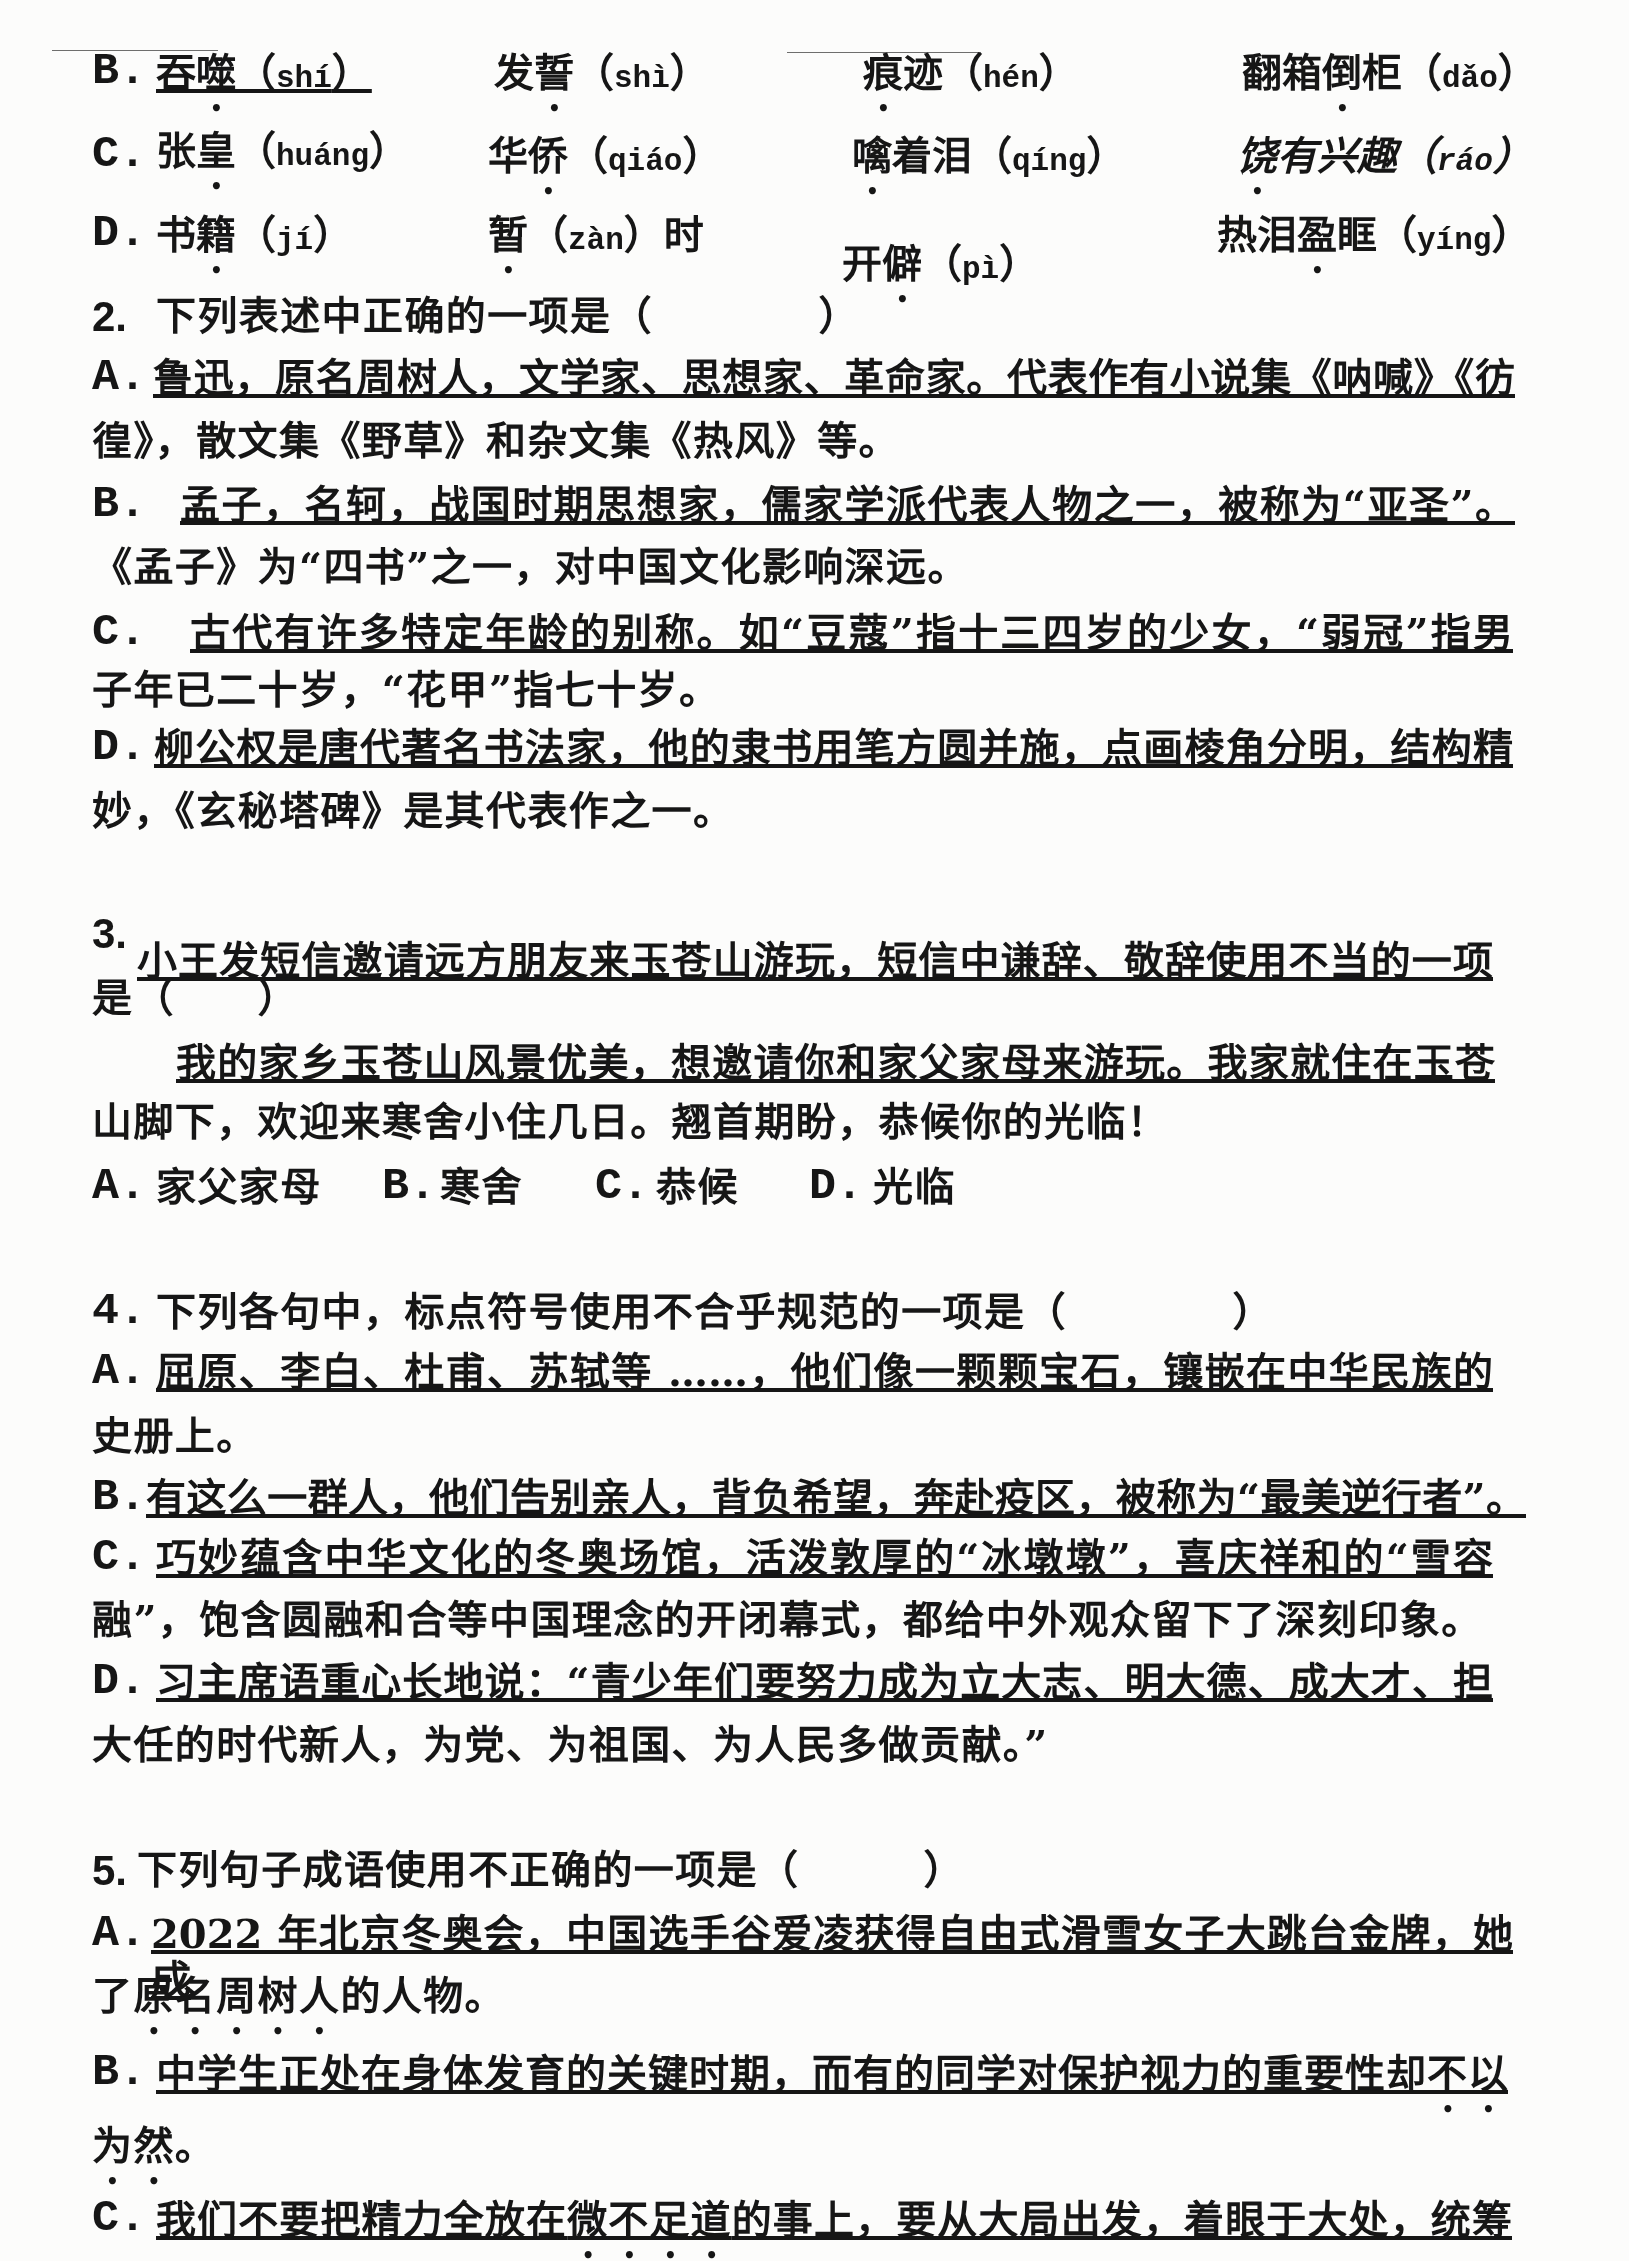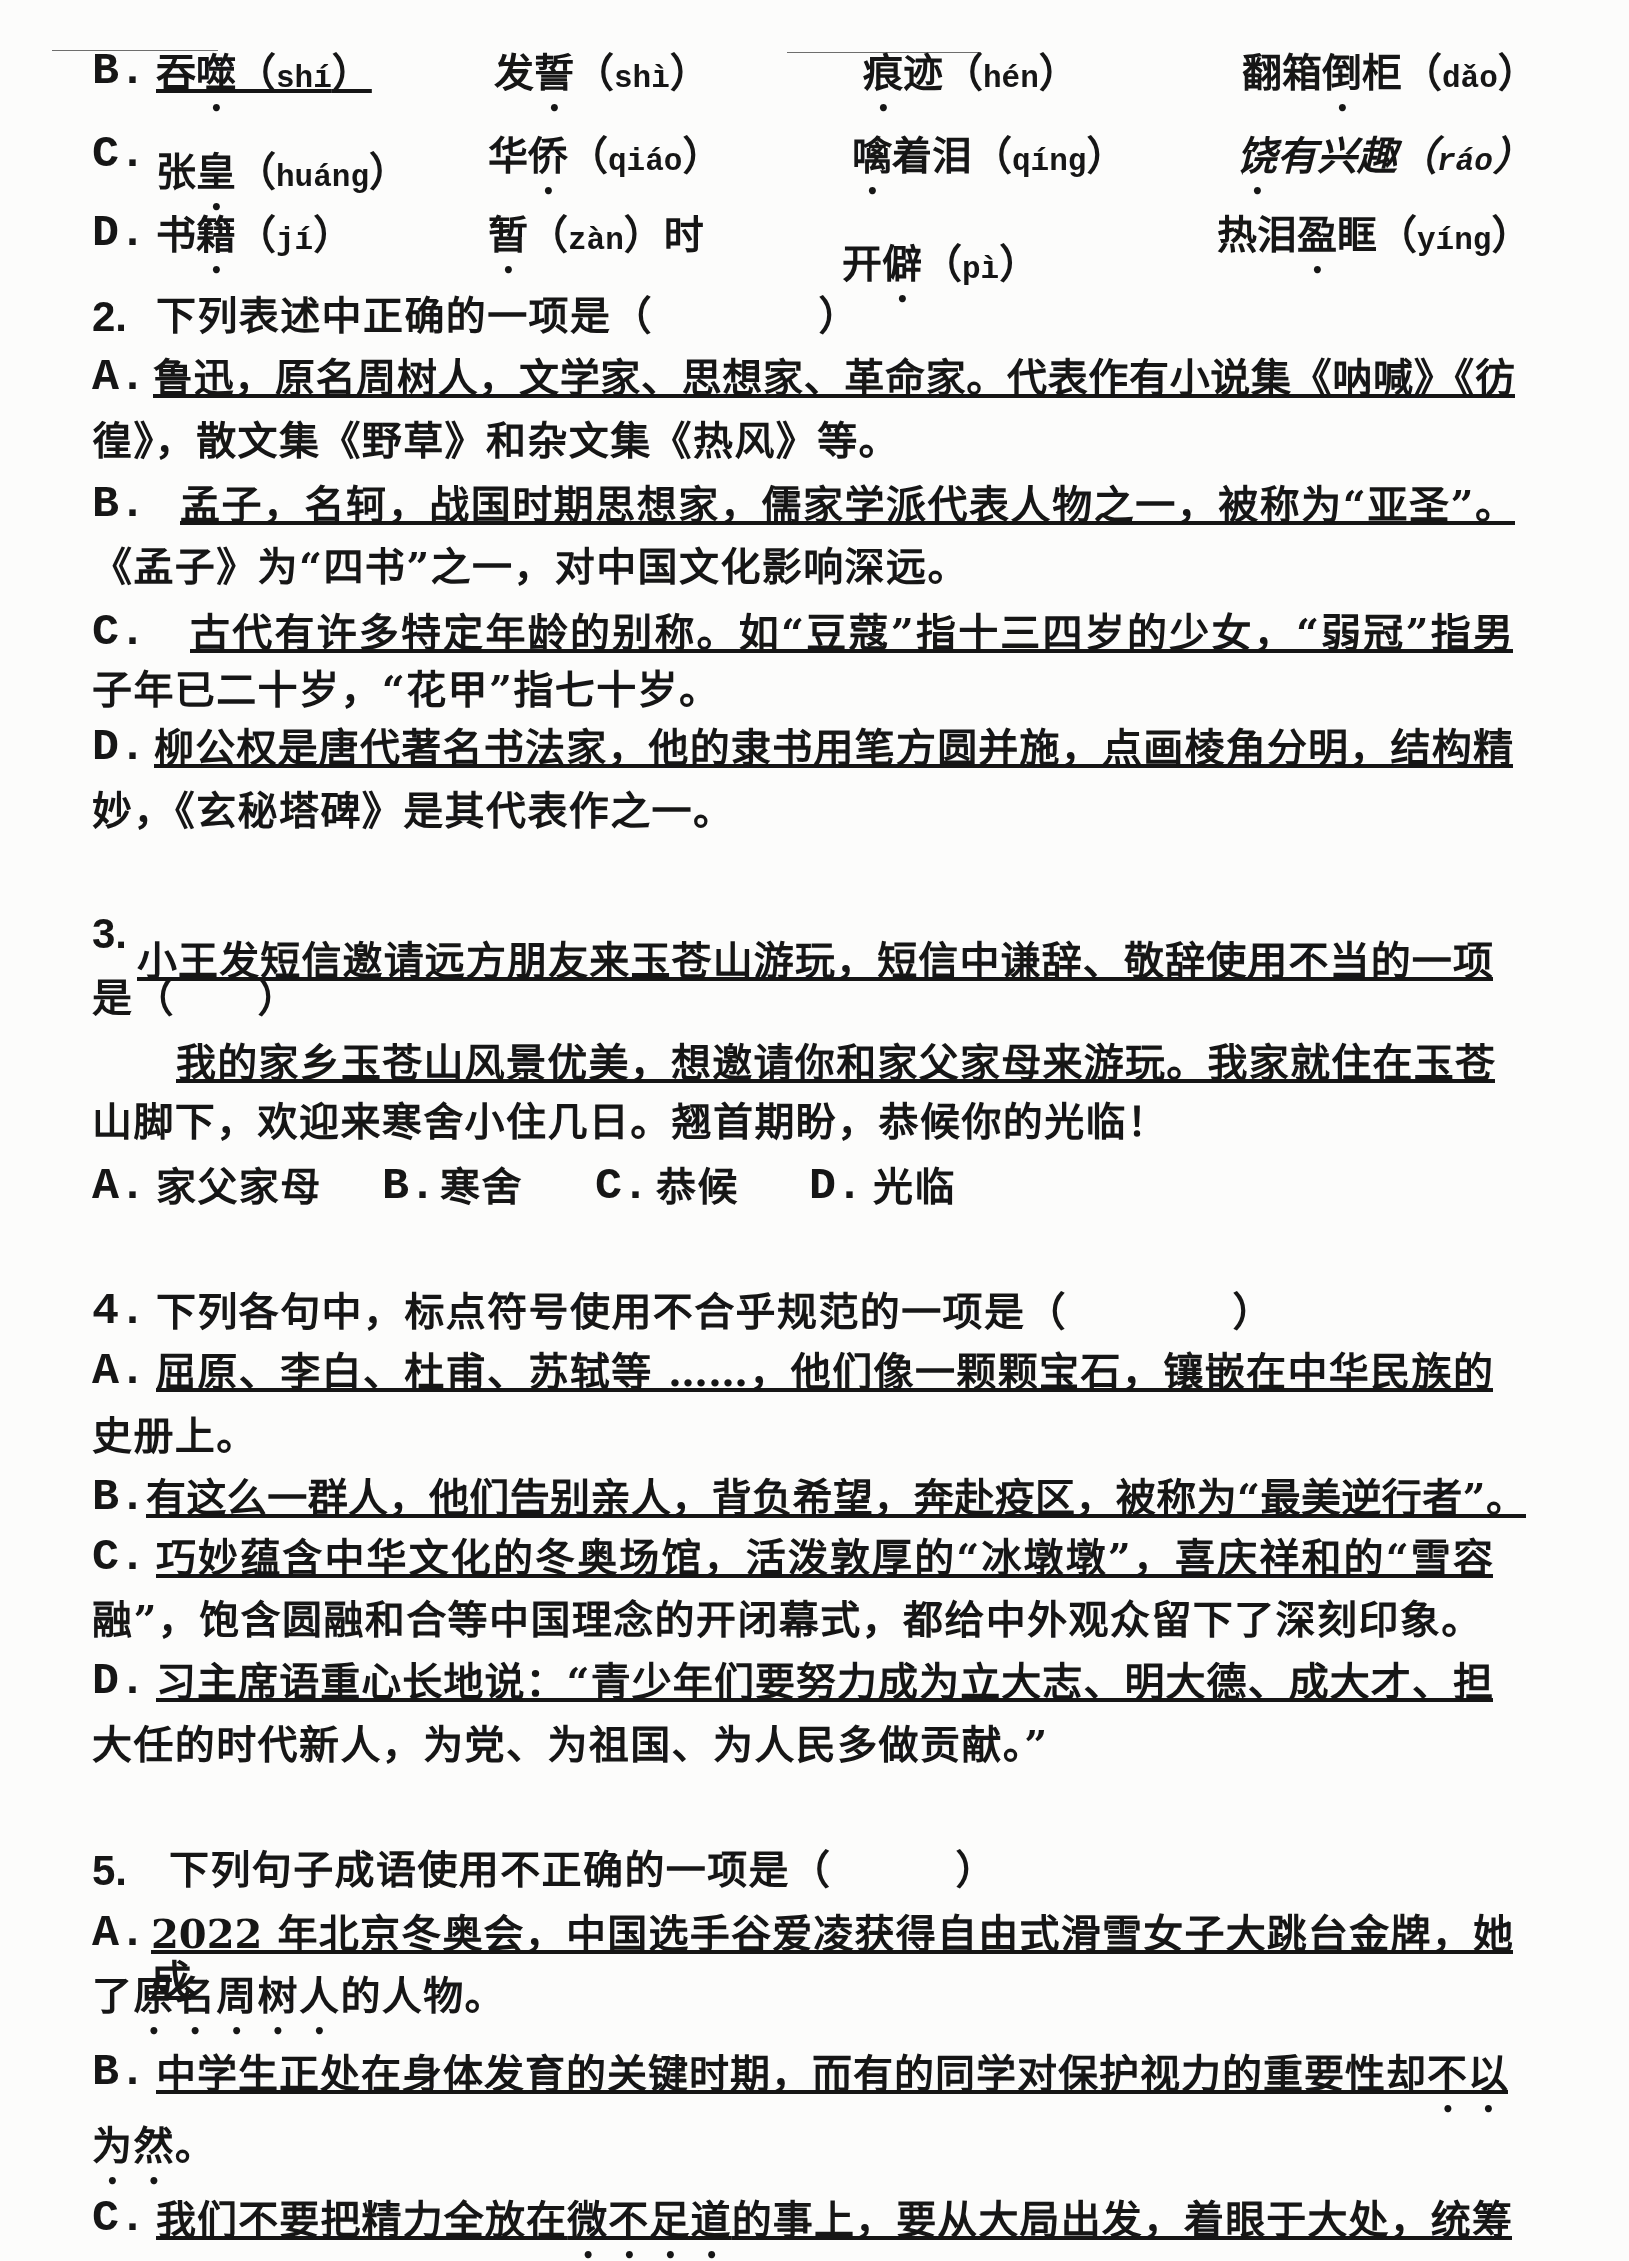--- a/index.html
+++ b/index.html
@@ -68,21 +68,21 @@
 
   <section>
 
     <div class="lbl" style="left:92px;top:49px;">B.</div>
     <div class="q1" style="left:156px;top:49px;text-decoration:underline;"><span>吞</span><span class="em">噬</span><span></span><span>（</span><span class="py">shí</span><span>）</span><span></span></div>
     <div class="q1" style="left:494px;top:49px;"><span>发</span><span class="em">誓</span><span></span><span>（</span><span class="py">shì</span><span>）</span><span></span></div>
     <div class="q1" style="left:863px;top:49px;"><span></span><span class="em">痕</span><span>迹</span><span>（</span><span class="py">hén</span><span>）</span><span></span></div>
     <div class="q1" style="left:1242px;top:49px;"><span>翻箱</span><span class="em">倒</span><span>柜</span><span>（</span><span class="py">dǎo</span><span>）</span><span></span></div>
 
     <div class="lbl" style="left:92px;top:132px;">C.</div>
-    <div class="q1" style="left:156px;top:148px;"><span>张</span><span class="em">皇</span><span></span><span>（</span><span class="py">huáng</span><span>）</span><span></span></div>
+    <div class="q1" style="left:156px;top:127px;"><span>张</span><span class="em">皇</span><span></span><span>（</span><span class="py">huáng</span><span>）</span><span></span></div>
     <div class="q1" style="left:488px;top:132px;"><span>华</span><span class="em">侨</span><span></span><span>（</span><span class="py">qiáo</span><span>）</span><span></span></div>
     <div class="q1" style="left:852px;top:132px;"><span></span><span class="em">噙</span><span>着泪</span><span>（</span><span class="py">qíng</span><span>）</span><span></span></div>
     <div class="q1" style="left:1237px;top:132px;font-style:italic;"><span></span><span class="em">饶</span><span>有兴趣</span><span>（</span><span class="py">ráo</span><span>）</span><span></span></div>
 
     <div class="lbl" style="left:92px;top:211px;">D.</div>
     <div class="q1" style="left:156px;top:211px;"><span>书</span><span class="em">籍</span><span></span><span>（</span><span class="py">jí</span><span>）</span><span></span></div>
     <div class="q1" style="left:488px;top:211px;"><span></span><span class="em">暂</span><span></span><span>（</span><span class="py">zàn</span><span>）</span><span>时</span></div>
     <div class="q1" style="left:842px;top:211px;margin-top:29px;"><span>开</span><span class="em">僻</span><span></span><span>（</span><span class="py">pì</span><span>）</span><span></span></div>
     <div class="q1" style="left:1217px;top:211px;"><span>热泪</span><span class="em">盈</span><span>眶</span><span>（</span><span class="py">yíng</span><span>）</span><span></span></div>
   </section>
@@ -141,21 +141,21 @@
     <div class="ln full" style="left:156px;right:137px;top:1535px;">巧妙蕴含中华文化的冬奥场馆，活泼敦厚的“冰墩墩”，喜庆祥和的“雪容</div>
     <div class="ln" style="left:92px;top:1597px;">融”，饱含圆融和合等中国理念的开闭幕式，都给中外观众留下了深刻印象。</div>
 
     <div class="lbl" style="left:92px;top:1659px;">D.</div>
     <div class="ln full" style="left:156px;right:137px;top:1659px;">习主席语重心长地说：“青少年们要努力成为立大志、明大德、成大才、担</div>
     <div class="ln" style="left:92px;top:1722px;">大任的时代新人，为党、为祖国、为人民多做贡献。”</div>
   </section>
 
   <section>
     <div class="lbl sans" style="left:92px;top:1848px;">5.</div>
-    <div class="ln sans" style="left:137px;top:1848px;margin-left:32px;">下列句子成语使用不正确的一项是（　　　）</div>
+    <div class="ln sans" style="left:137px;top:1848px;">下列句子成语使用不正确的一项是（　　　）</div>
 
     <div class="lbl" style="left:92px;top:1911px;">A.</div>
     <div class="ln full" style="left:151px;right:117px;top:1911px;"><span>2022 年北京冬奥会，中国选手谷爱凌获得自由式滑雪女子大跳台金牌，她成</span><span class="em"></span><span></span></div>
     <div class="ln" style="left:92px;top:1972px;"><span>了</span><span class="em">原名周树人</span><span>的人物。</span></div>
 
     <div class="lbl" style="left:92px;top:2050px;">B.</div>
     <div class="ln full" style="left:156px;right:122px;top:2050px;"><span>中学生正处在身体发育的关键时期，而有的同学对保护视力的重要性却</span><span class="em">不以</span><span></span></div>
     <div class="ln" style="left:92px;top:2122px;"><span></span><span class="em">为然</span><span>。</span></div>
 
     <div class="lbl" style="left:92px;top:2196px;">C.</div>

